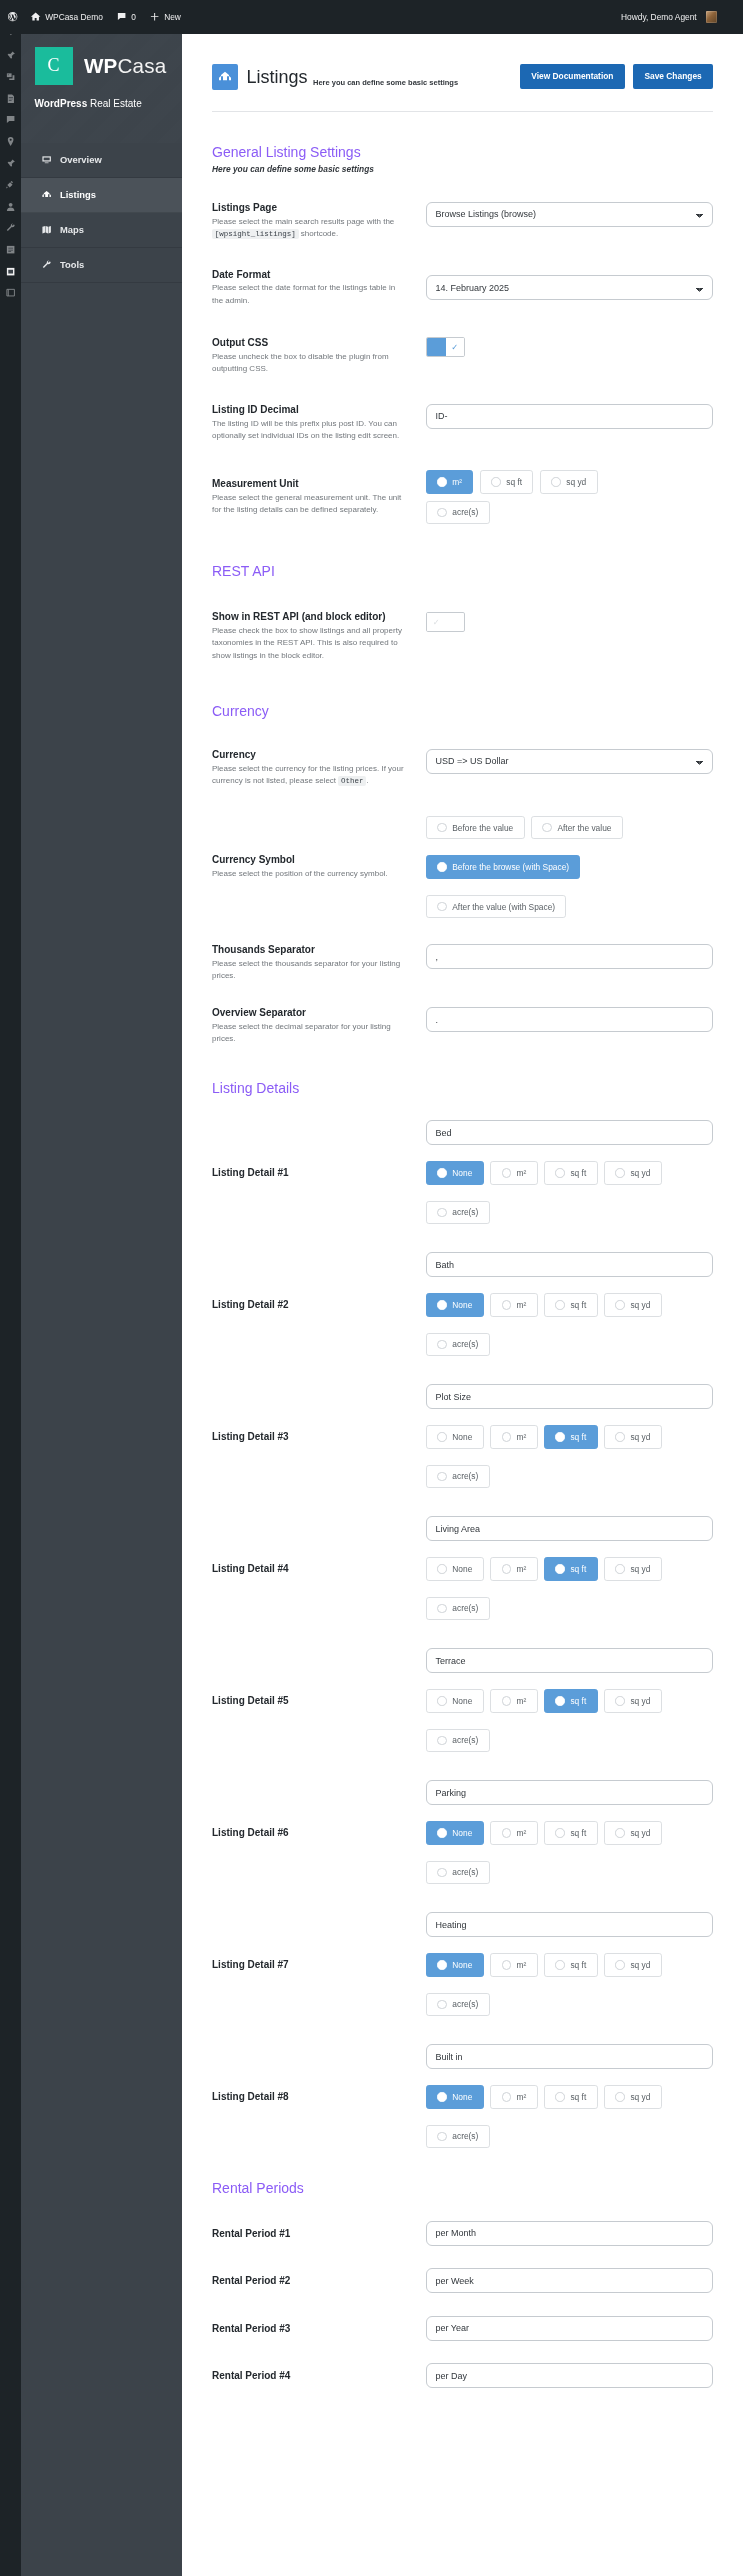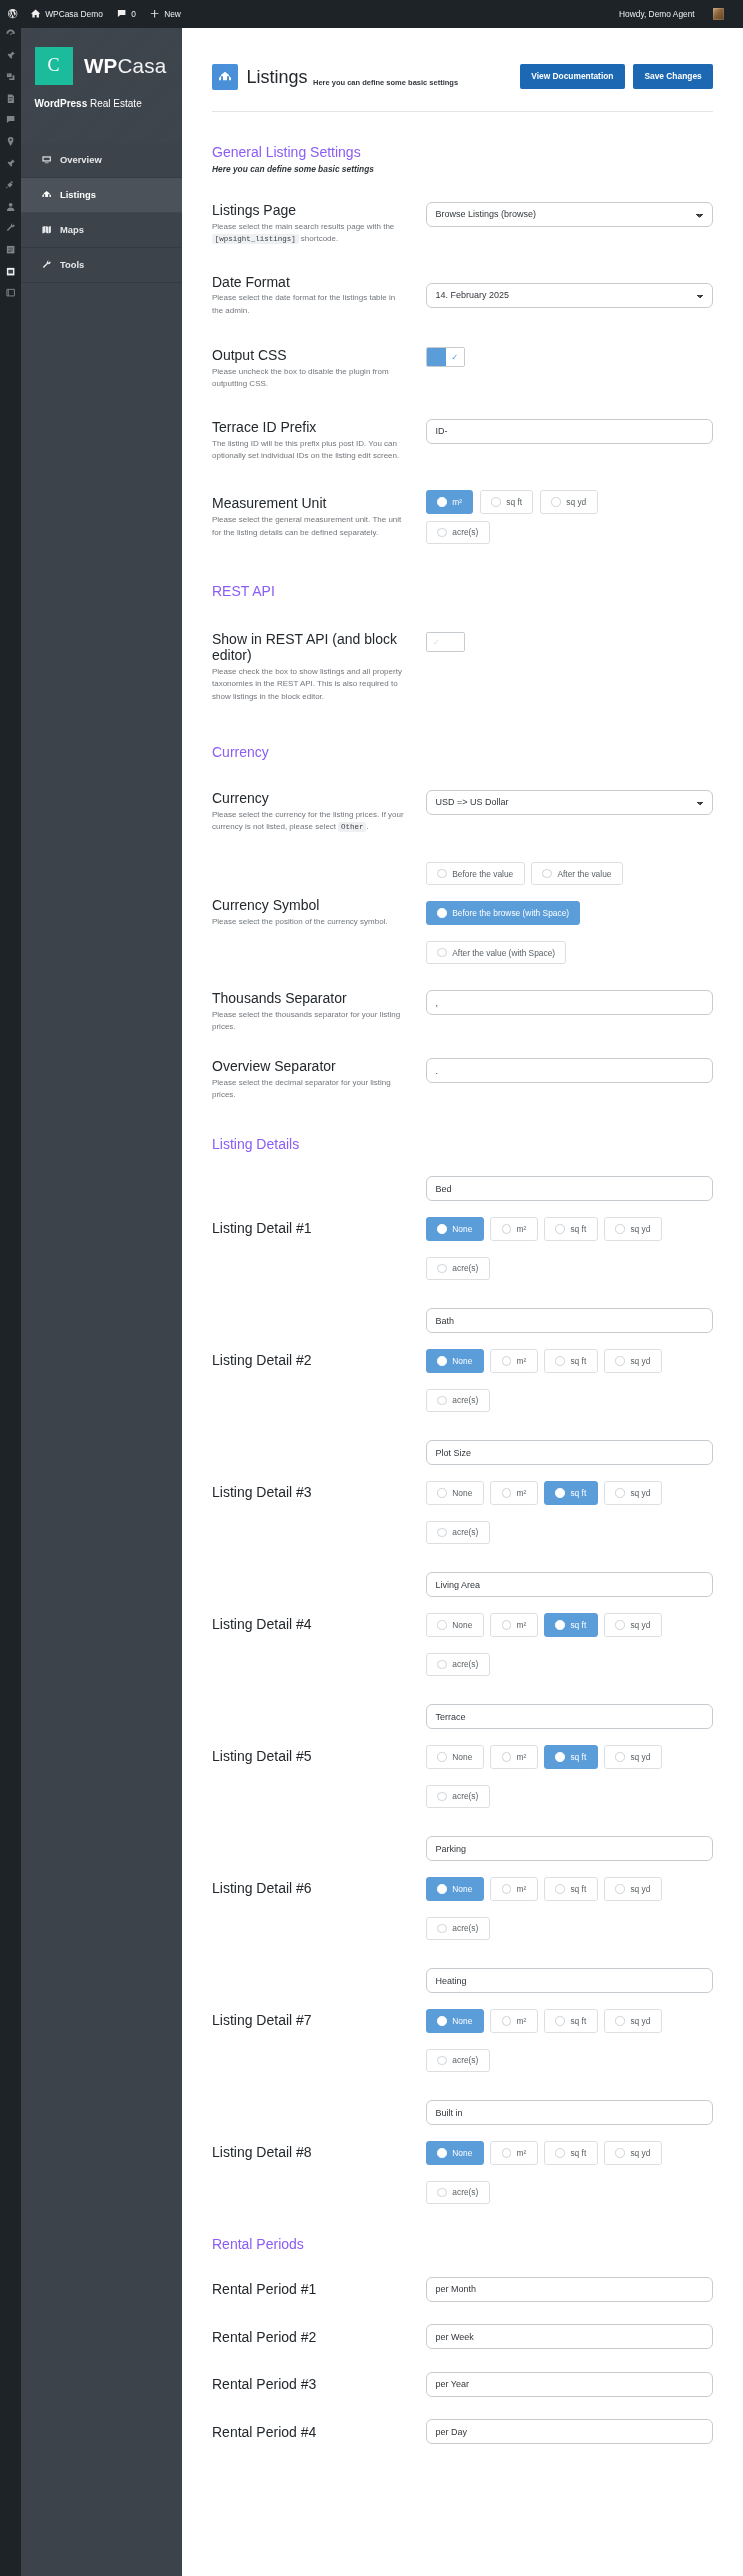--- a/index.html
+++ b/index.html
@@ -5,29 +5,29 @@
   * { box-sizing: border-box; margin: 0; padding: 0; }
   html, body {
     width: 743px;
     background: #f0f0f1;
     font-family: "Liberation Sans", sans-serif;
   }
   body { position: relative; width: 743px; height: 2576px; overflow: hidden; }
 
   
   .adminbar {
-    position: absolute; top: 0; left: 0; width: 743px; height: 28px;
+    position: absolute; top: 0; left: 0; width: 743px; height: 34px;
     background: #1d2327; color: #f0f0f1;
     display: flex; align-items: center; font-size: 8.4px;
     z-index: 50;
   }
   .ab-left { display: flex; align-items: center; gap: 0; }
   .ab-item { display: flex; align-items: center; gap: 3.8px; padding: 0 6.6px; height: 20.6px; color: #f0f0f1; }
   .ab-logo { padding-left: 6.6px; padding-right: 5.6px; }
-  .ab-right { margin-left: auto; display: flex; align-items: center; padding-right: 19px; gap: 18px; }
+  .ab-right { margin-left: auto; display: flex; align-items: center; padding-right: 26px; gap: 9px; }
   .avatar {
     width: 11.3px; height: 11.3px; border-radius: 0.9px;
     background: linear-gradient(135deg,#c9a27a 0%,#8c6239 45%,#5e4428 100%);
     box-shadow: inset 0 0 0 0.9px rgba(255,255,255,.15);
   }
   .wp-ico { width: 11.3px; height: 11.3px; display:inline-block; }
 
   
   .rail {
     position: absolute; top: 20.6px; left: 0; width: 20.6px; height: 2555px;
@@ -96,21 +96,21 @@
   .head-rule { margin: 20.6px 30px 0 30px; border-top: 0.9px solid #e2e4e7; }
 
   .sec-head { padding: 32px 30px 0 30px; }
   .sec-title { font-size: 14px; font-weight: 400; color: #8b5cf6; }
   .sec-desc { font-size: 8.4px; font-style: italic; font-weight: 700; color: #32373c; margin-top: 3.8px; }
 
   
   .row { display: flex; padding: 0 30px; margin-top: 24.4px; align-items: center; }
   .row.top { align-items: flex-start; }
   .row-label { width: 214px; flex: 0 0 214px; padding-right: 20.6px; }
-  .lbl { font-size: 14px; font-weight: 400; color: #23282d; display: block; }
+  .lbl { font-size: 10px; font-weight: 700; color: #23282d; display: block; }
   .hint { font-size: 8px; color: #72777c; line-height: 1.55; margin-top: 2.8px; }
   .code {
     font-family: "Liberation Mono", monospace; font-size: 7.5px;
     background: #eef0f1; padding: 0.9px 2.8px; border-radius: 1.9px; color: #3c434a;
   }
   .row-field { flex: 1; }
 
   select.inp, input.inp {
     width: 100%; height: 25px; border: 0.9px solid #c6cbd0; border-radius: 6px;
     background: #fff; font-size: 9px; color: #32373c; padding: 0 8.4px;
@@ -348,21 +348,21 @@
     <div class="row-field">
       <div class="toggle">
         <div class="half fill"></div>
         <div class="half mark">✓</div>
       </div>
     </div>
   </div>
 
   <div class="row top" style="margin-top:28px;">
     <div class="row-label">
-      <span class="lbl">Terrace ID Prefix</span>
+      <span class="lbl">Listing ID Decimal</span>
       <div class="hint">The listing ID will be this prefix plus post ID. You can optionally set individual IDs on the listing edit screen.</div>
     </div>
     <div class="row-field">
       <input class="inp" value="ID-" style="">
     </div>
   </div>
 
   <div class="row" style="margin-top:28px;">
     <div class="row-label">
       <span class="lbl">Measurement Unit</span>

